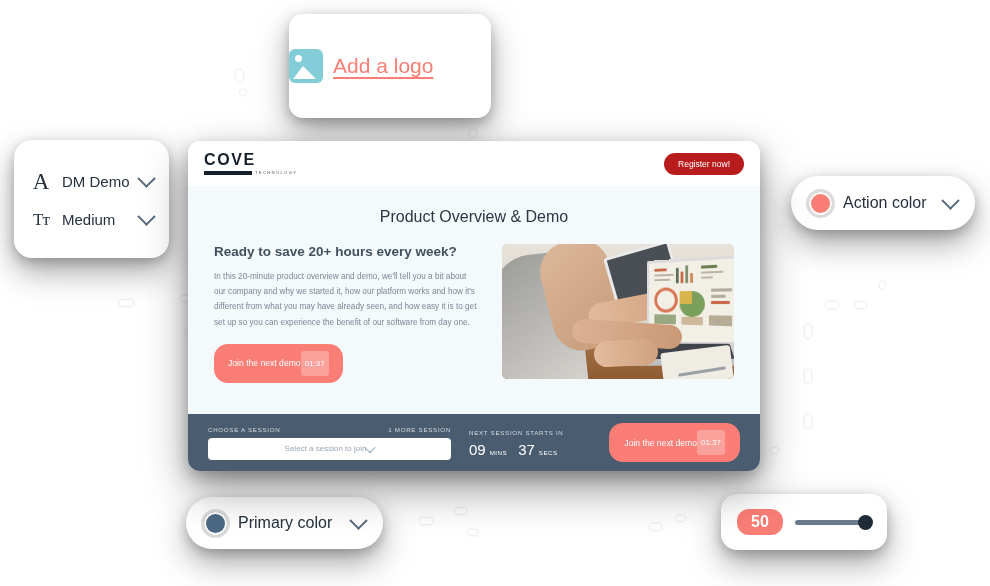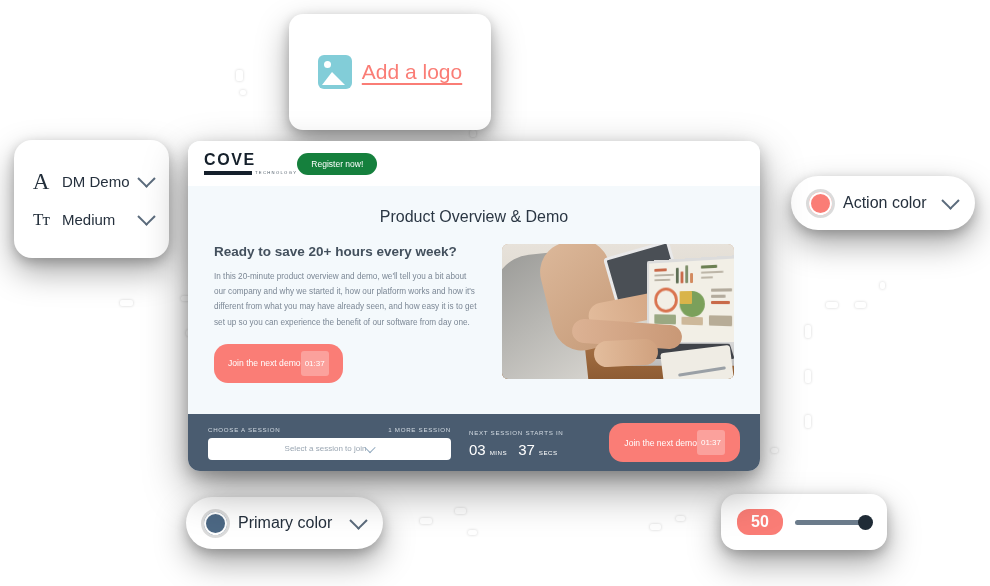--- a/index.html
+++ b/index.html
@@ -15,22 +15,22 @@
          box-shadow:0 0 3px rgba(0,0,0,.18);}
 
   
   .card{
     position:absolute;background:#ffffff;border-radius:16px;
     box-shadow:0 14px 32px rgba(0,0,0,.34), 0 4px 12px rgba(0,0,0,.22);
     display:flex;align-items:center;box-sizing:border-box;
   }
 
   
-  #logo-card{left:289px;top:14px;width:202px;height:116px;
-             border-radius:14px;justify-content:center;gap:10px;}
+  #logo-card{left:289px;top:14px;width:202px;height:104px;
+             border-radius:14px;gap:10px;}
   .img-icon{width:34px;height:34px;background:#82cdd8;border-radius:6px;
             position:relative;flex:none;}
   .img-icon::before{content:"";position:absolute;left:6px;top:6px;width:7px;height:7px;
             border-radius:50%;background:#fff;}
   .img-icon::after{content:"";position:absolute;left:4px;bottom:4px;
             width:0;height:0;border-left:10px solid transparent;
             border-right:13px solid transparent;border-bottom:13px solid #fff;}
   .logo-link{font-size:21px;color:#fa7d76;text-decoration:underline;
              text-underline-offset:4px;text-decoration-thickness:2px;white-space:nowrap;}
 
@@ -66,27 +66,27 @@
   .slider-thumb{width:15px;height:15px;border-radius:50%;background:#1f2b36;
                 position:absolute;right:-2px;}
 
   
   #browser{
     position:absolute;left:188px;top:141px;width:572px;height:330px;
     border-radius:12px;overflow:hidden;background:#f4f9fc;
     box-shadow:0 18px 44px rgba(0,0,0,.40), 0 6px 16px rgba(0,0,0,.25);
   }
   .bheader{height:45px;background:#ffffff;display:flex;align-items:center;
-           padding:0 16px;box-sizing:border-box;}
+           justify-content:space-between;padding:0 16px;box-sizing:border-box;}
   .brand{display:flex;flex-direction:column;gap:2px;}
   .brand-name{font-size:16px;font-weight:bold;letter-spacing:1.6px;color:#15202b;line-height:1;}
   .brand-sub{display:flex;align-items:center;gap:3px;}
   .brand-bar{width:48px;height:4px;background:#15202b;}
   .brand-tag{font-size:4.2px;letter-spacing:1.3px;color:#4c5a66;}
-  .btn-coral{background:#15803d;color:#fff;border:none;border-radius:14px;
+  .btn-coral{background:#b91c1c;color:#fff;border:none;border-radius:14px;
              font-size:8.5px;padding:6px 14px;cursor:pointer;white-space:nowrap;
              font-family:inherit;}
 
   .bbody{padding:16px 26px 0;box-sizing:border-box;}
   .page-title{text-align:center;font-size:16px;color:#2b3744;margin:6px 0 18px;}
   .hero{display:flex;gap:22px;align-items:flex-start;}
   .hero-left{flex:1;min-width:0;}
   .hero-h{font-size:13.5px;color:#43505d;margin:0 0 10px;font-weight:bold;}
   .hero-p{font-size:8.2px;line-height:1.85;color:#7b8795;margin:0 0 14px;}
   .demo-btn{background:#fa7d76;color:#fff;border:none;border-radius:14px;
@@ -282,21 +282,21 @@
         </div>
         <div class="sess-select">
           <span class="sess-ph">Select a session to join</span>
           <span class="chev-sm"></span>
         </div>
       </div>
 
       <div class="countdown-wrap">
         <div class="cd-lab">NEXT SESSION STARTS IN</div>
         <div class="cd-val">
-          <span class="cd-num">03</span>
+          <span class="cd-num">09</span>
           <span class="cd-unit">MINS</span>
           <span class="cd-num">37</span>
           <span class="cd-unit">SECS</span>
         </div>
       </div>
 
       <button class="demo-btn">
         <span>Join the next demo</span>
         <span class="timer-badge">01:37</span>
       </button>

